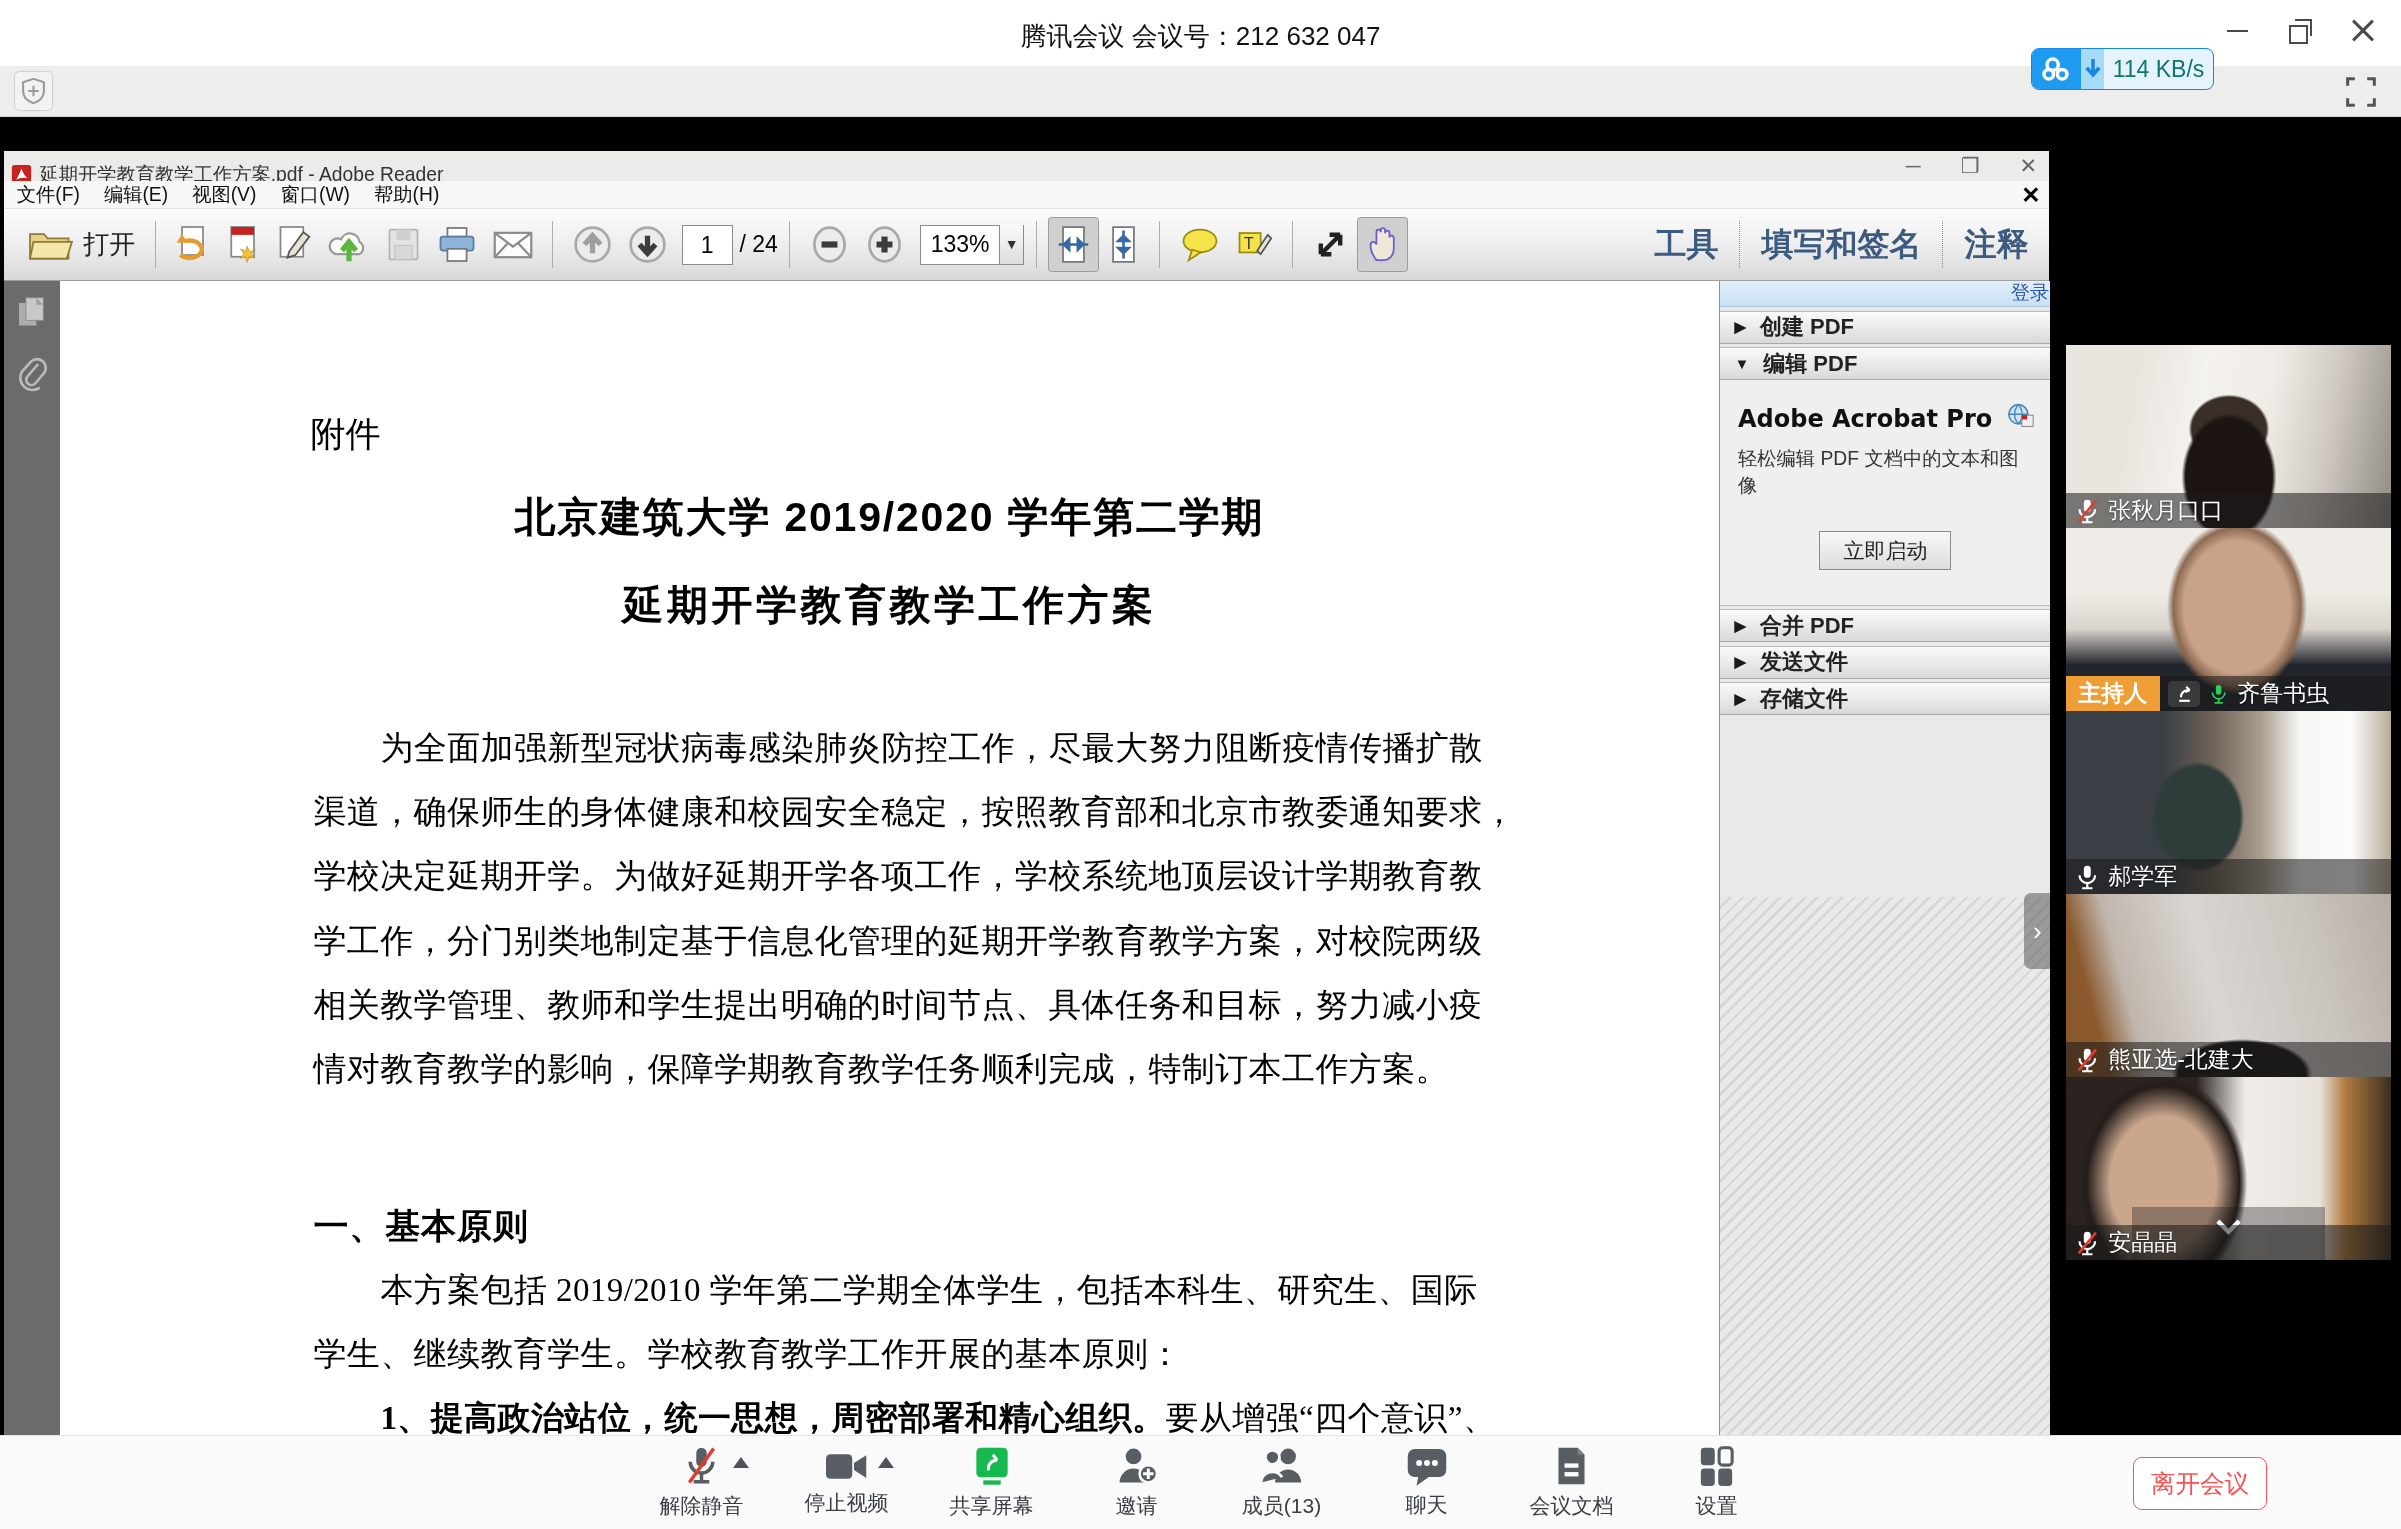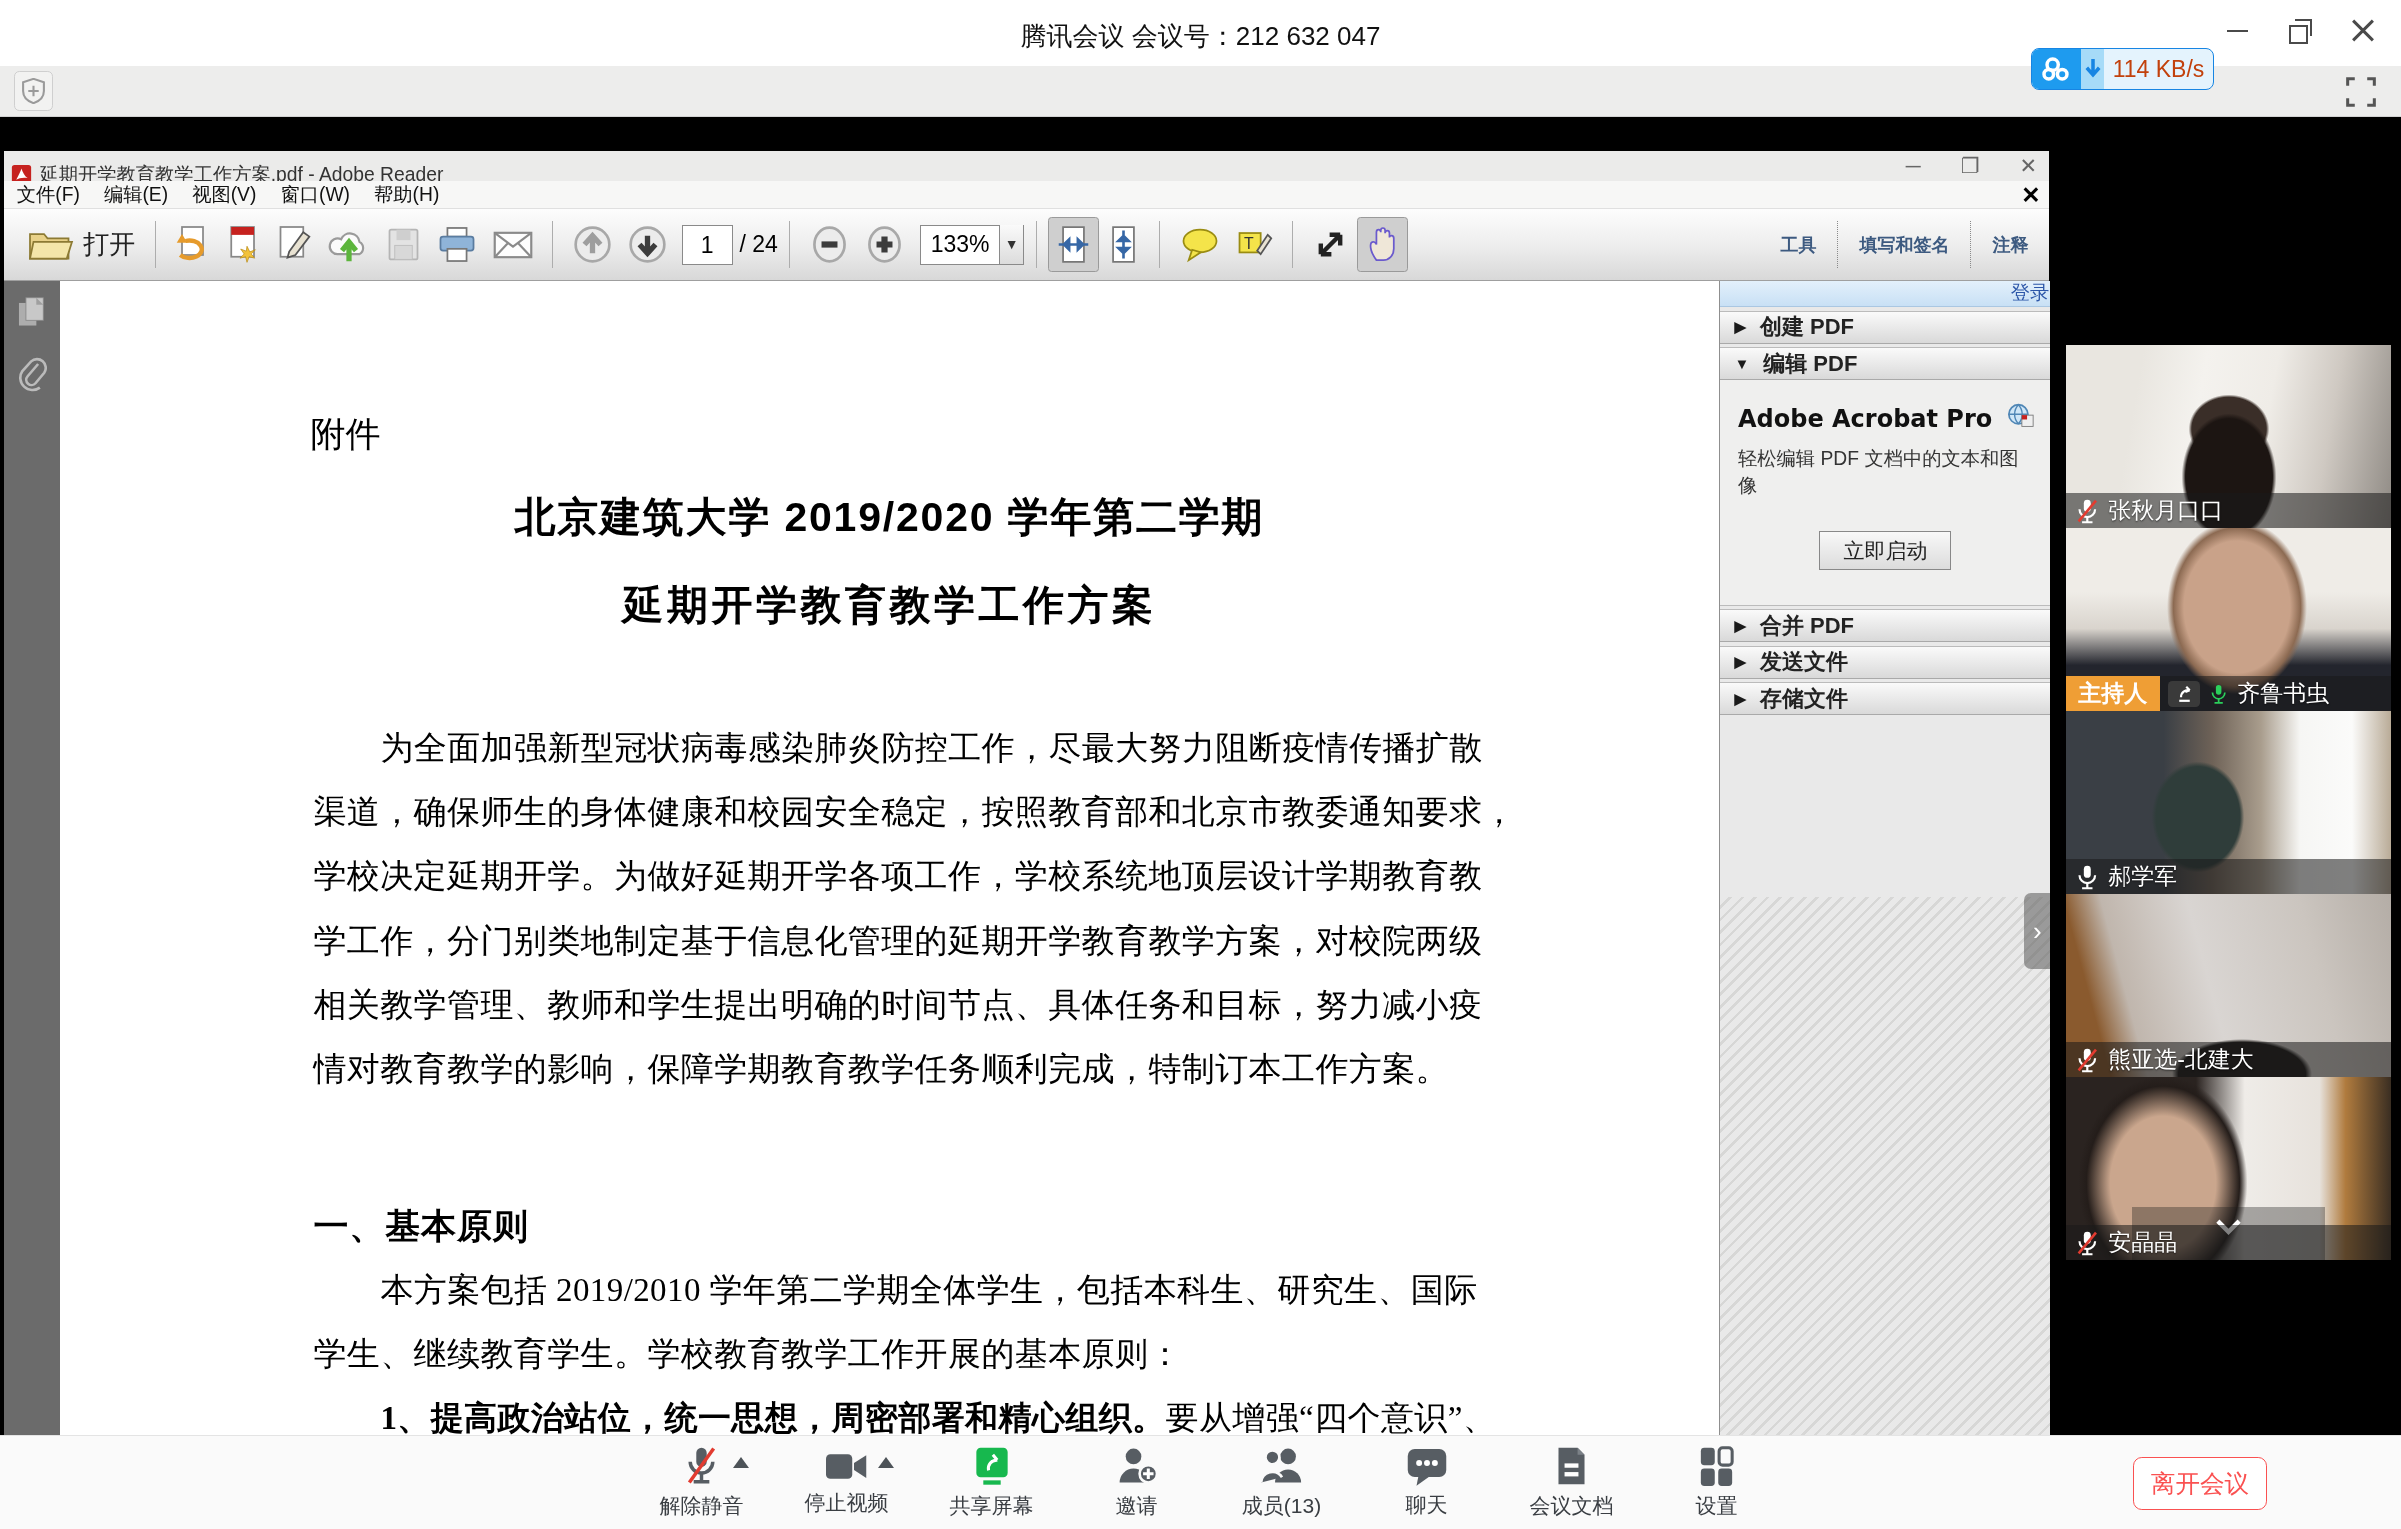--- a/index.html
+++ b/index.html
@@ -17,21 +17,21 @@
   .glyph.close::before, .glyph.close::after { content:""; position:absolute; left:-1.8px; top:11.4px; width:28px; border-top:3.1px solid #4a4a4a; }
   .glyph.close::before { transform:rotate(45deg); } .glyph.close::after { transform:rotate(-45deg); }
 
   .subbar { position:absolute; left:0; top:66px; width:2401px; height:51px; background:#ededec; border-bottom:0.9px solid #d2d2d2; }
   .shield-btn { position:absolute; left:14px; top:5.3px; width:39px; height:40px; border:0.9px solid #cfcfcf; border-radius:5.3px; background:#f2f2f1; display:flex; align-items:center; justify-content:center; }
   .fs-btn { position:absolute; right:23px; top:8px; width:35px; height:35px; display:flex; align-items:center; justify-content:center; }
 
   .net-widget { position:absolute; left:2031px; top:48px; width:183px; height:42px; border:1.8px solid #1785e3; border-radius:8px; background:#e4f3fd; display:flex; align-items:center; overflow:hidden; z-index:20; }
   .net-logo { width:49px; height:42px; background:#1e9bef; display:flex; align-items:center; justify-content:center; flex:none; }
   .net-mid { width:23px; height:42px; background:#a6dbf8; flex:none; display:flex; align-items:center; justify-content:center; }
-  .net-speed { flex:1; text-align:center; color:#c2410c; font-size:23px; }
+  .net-speed { flex:1; text-align:center; color:#0f766e; font-size:23px; }
 
   
   .adobe { position:absolute; left:4.4px; top:151px; width:2045px; height:1284px; background:#fff; }
   .a-titlebar { position:absolute; left:0; top:0; right:0; height:48px; background:#ebebea; display:flex; align-items:center; padding:0 7px; border-bottom:0.9px solid #d8d8d8; }
   .a-title { font-size:19.3px; color:#333; margin-left:7px; }
   .a-ctrl { position:absolute; right:12.3px; top:1.8px; display:flex; gap:40px; color:#666; font-size:21px; }
   .a-ctrl span { line-height:26px; }
   .a-menubar { position:absolute; left:0; top:30px; right:0; height:28px; background:#f7f7f6; display:flex; align-items:center; gap:24px; padding-left:12.3px; border-bottom:0.9px solid #e0e0e0; }
   .a-menubar .mi { font-size:19.3px; color:#111; }
   .a-doc-close { position:absolute; right:8.8px; top:32px; font-size:23px; font-weight:bold; color:#000; line-height:24.6px; }
@@ -40,21 +40,21 @@
   .tsep { width:0.9px; height:47px; background:#adadad; margin:0 11.4px; flex:none; }
   .tbtn { display:flex; align-items:center; justify-content:center; height:55px; padding:0 8px; flex:none; }
   .tbtn.pressed { background:#cfcfcf; border:0.9px solid #9a9a9a; border-radius:3.5px; }
   .open-label { font-size:26px; color:#222; margin-left:8.8px; }
   .page-box { width:51px; height:40px; background:#fff; border:0.9px solid #8a8a8a; font-size:23px; color:#000; text-align:center; line-height:39px; margin:0 7px; }
   .page-total { font-size:23px; color:#000; }
   .zoom-box { width:104px; height:40px; background:#fff; border:0.9px solid #8a8a8a; display:flex; align-items:center; margin-left:8.8px; }
   .zoom-box .zv { flex:1; text-align:center; font-size:23px; color:#000; }
   .zoom-box .caret { width:24.6px; height:39px; border-left:0.9px solid #8a8a8a; background:linear-gradient(#fafafa,#dcdcdc); font-size:14px; color:#333; text-align:center; line-height:39px; }
   .rtabs { margin-left:auto; display:flex; align-items:center; height:100%; }
-  .rtab { font-size:18px; color:#3d5a80; padding:0 21px; font-weight:bold; }
+  .rtab { font-size:32px; color:#3d5a80; padding:0 21px; font-weight:bold; }
   .rtab-sep { width:0.9px; height:47px; border-left:0.9px dotted #8a8a8a; }
 
   .a-body { position:absolute; left:0; top:130px; right:0; bottom:0; }
   .a-rail { position:absolute; left:0; top:0; width:56px; bottom:0; background:#6b6b6b; }
   .rail-ic { width:56px; height:62px; display:flex; align-items:center; justify-content:center; opacity:.85; }
 
   .a-docarea { position:absolute; left:56px; top:0; width:1658px; bottom:0; background:#fff; overflow:hidden; }
   .doc { position:absolute; left:0; top:0; width:100%; height:100%; font-family:"Liberation Serif", serif; color:#000; }
   .doc .attach { position:absolute; left:250px; top:130px; font-size:35px; }
   .doc .t1 { position:absolute; left:0; width:100%; top:209px; text-align:center; font-size:41px; font-weight:bold; font-family:"Liberation Sans",sans-serif; letter-spacing:1.8px; }

